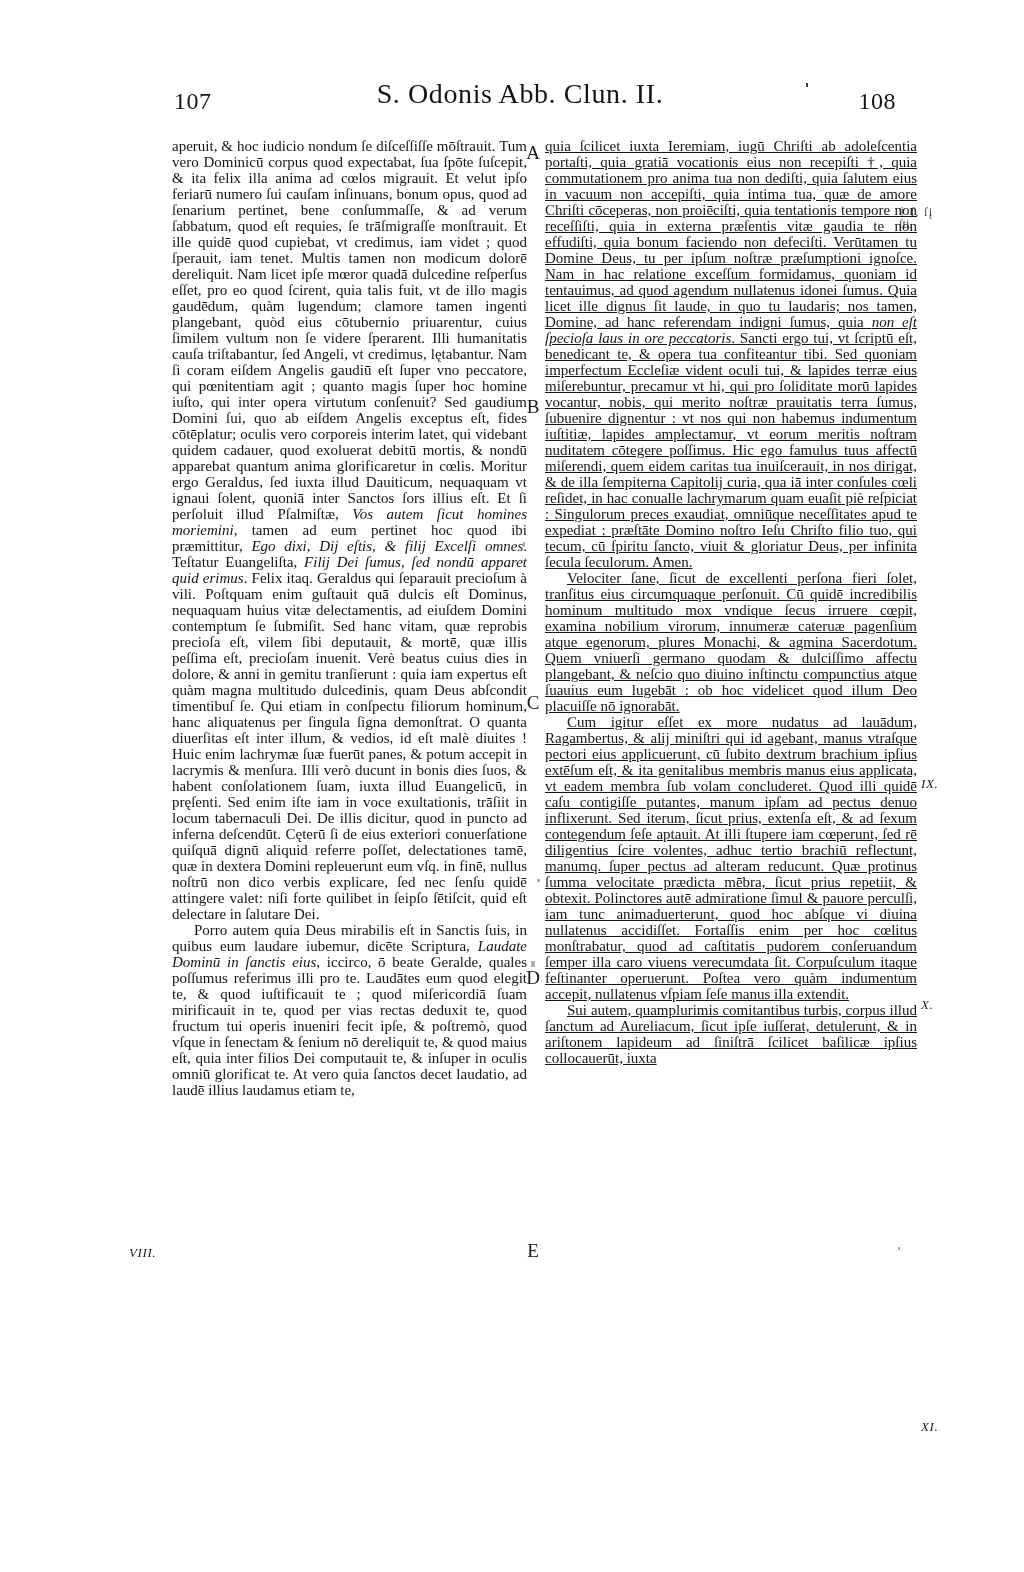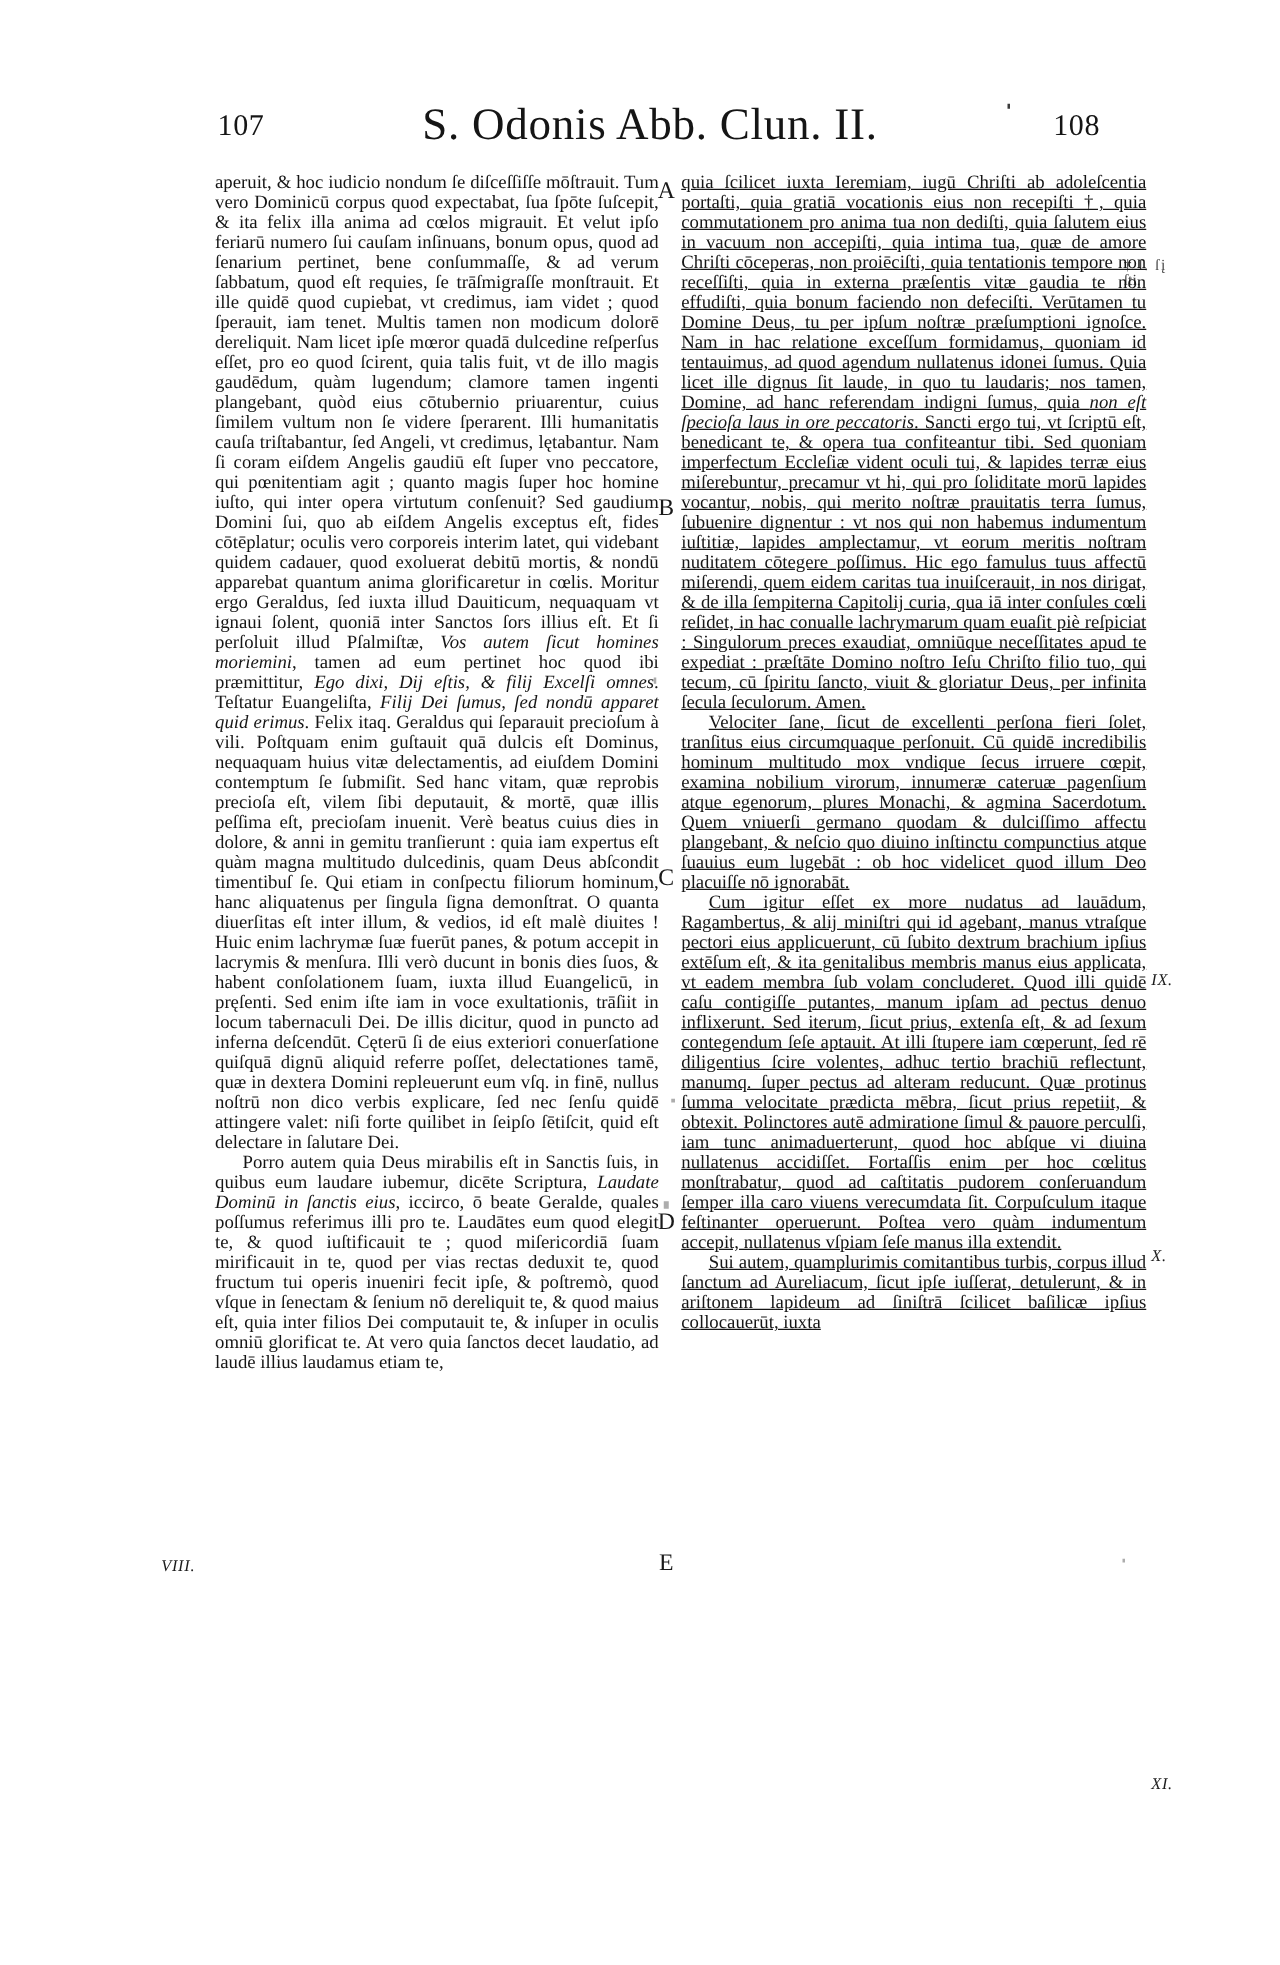--- a/index.html
+++ b/index.html
@@ -31,28 +31,28 @@
     height: 46px;
   }
   .folio-left, .folio-right {
     position: absolute;
     top: 10px;
     font-size: 24px;
     letter-spacing: 0.5px;
     font-variant: small-caps;
   }
   .folio-left { left: 34px; }
-  .folio-right { right: 20px; }
+  .folio-right { right: 4px; }
   .head-title {
     position: absolute;
     left: 0;
     right: 0;
     top: 0;
     text-align: center;
-    font-size: 36px;
+    font-size: 28px;
     letter-spacing: 0.6px;
   }
   .head-speck {
     position: absolute;
     right: 92px;
     top: 5px;
     width: 2px;
     height: 4px;
     background: #3b3b3b;
   }

